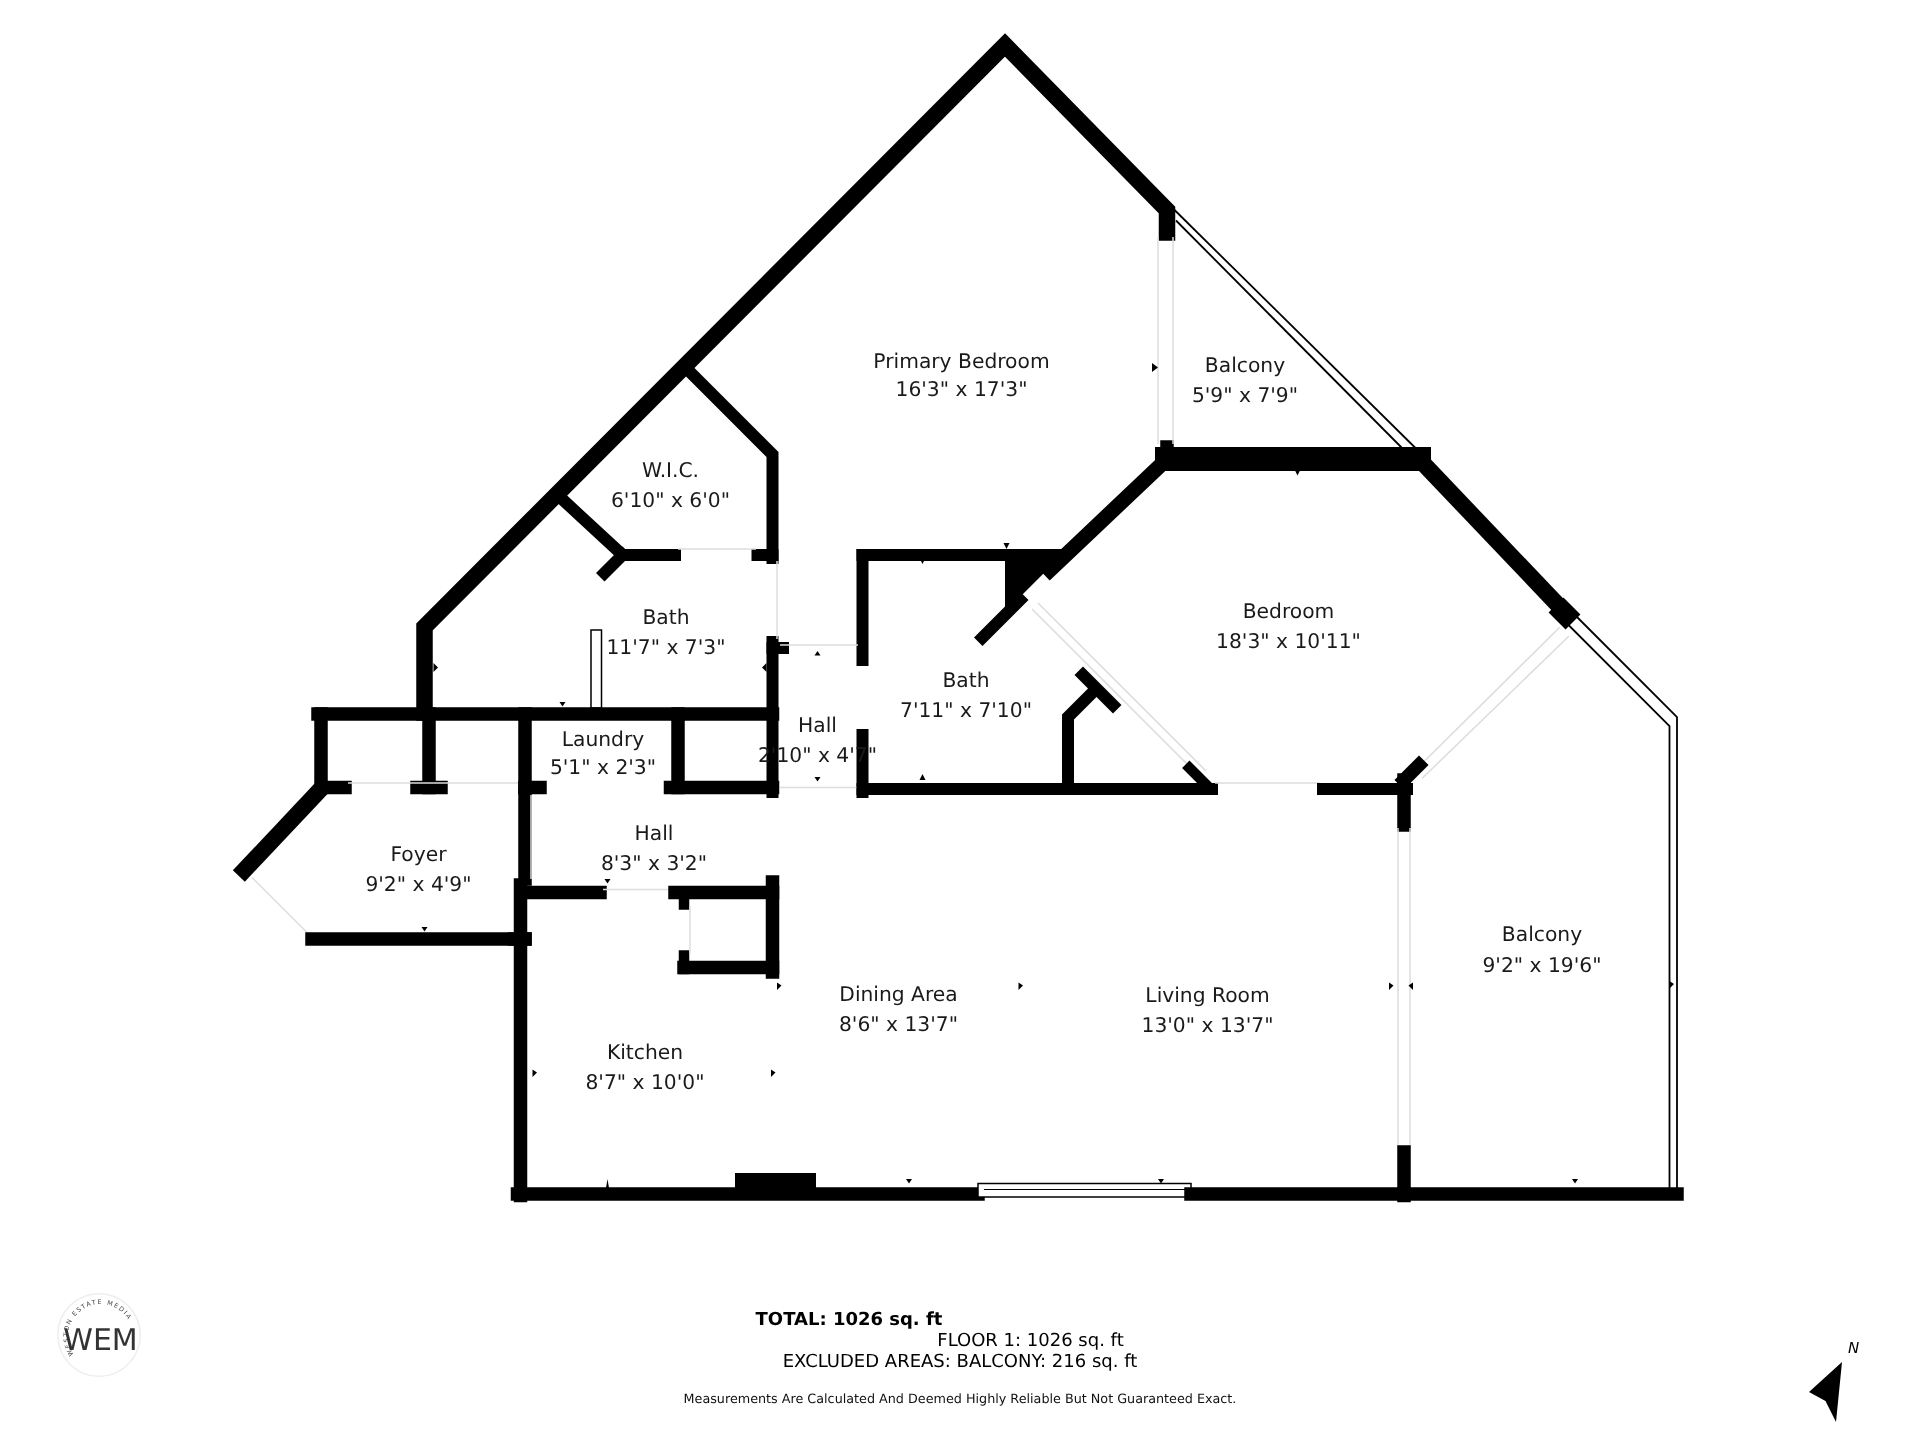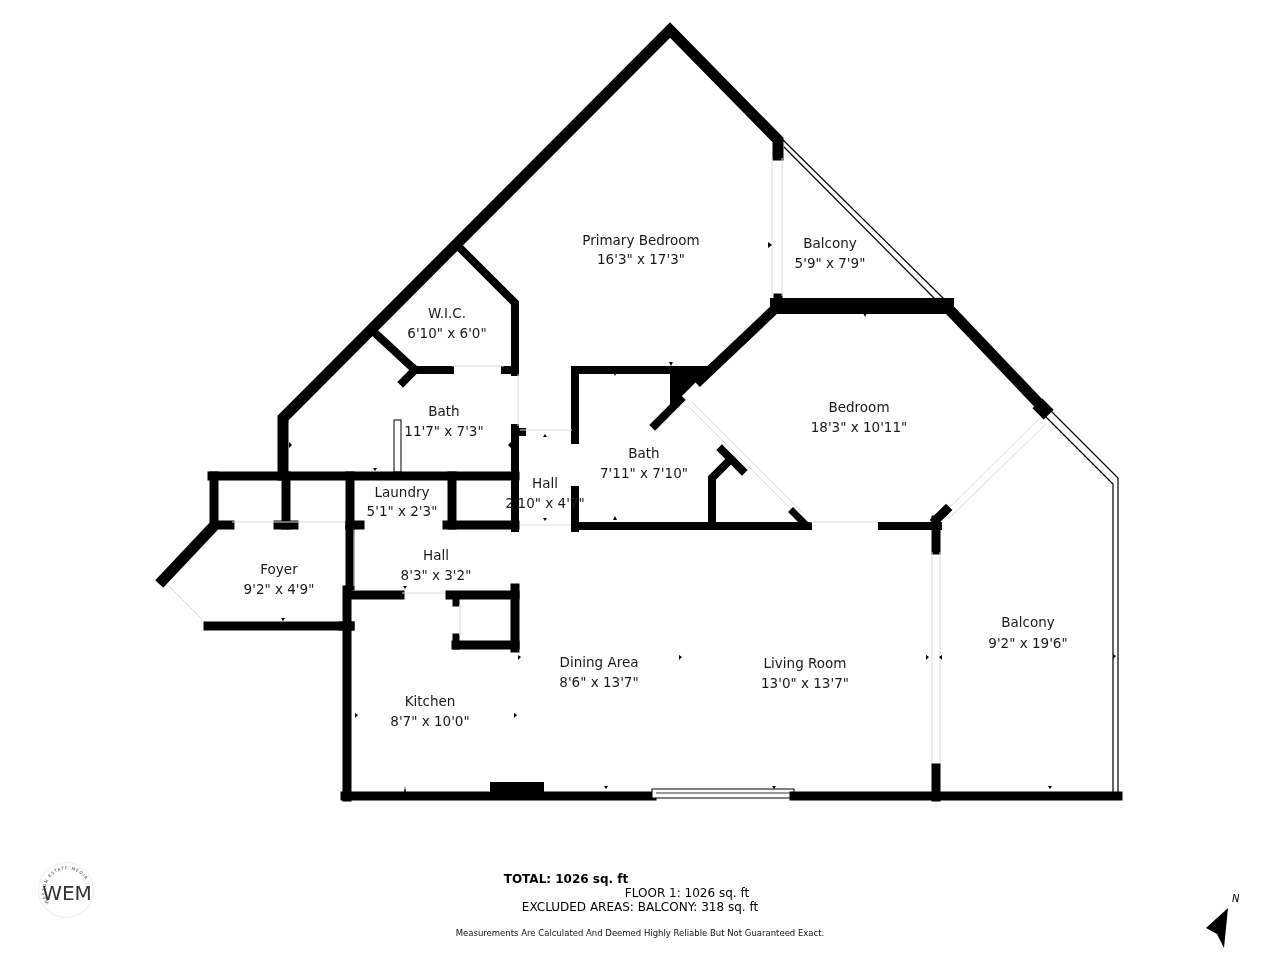--- a/index.html
+++ b/index.html
@@ -215,19 +215,19 @@
     </defs>
     <text font-size="4.2" fill="#444" letter-spacing="1" font-family="DejaVu Sans, sans-serif">
       <textPath href="#arcpath">WESTON ESTATE MEDIA</textPath>
     </text>
   </svg>
   <div id="logo-text">WEM</div>
 </div>
 
 <div id="total-line">TOTAL: 1026 sq. ft</div>
 <div id="floor-line">FLOOR 1: 1026 sq. ft</div>
-<div id="excluded-line">EXCLUDED AREAS: BALCONY: 318 sq. ft</div>
+<div id="excluded-line">EXCLUDED AREAS: BALCONY: 216 sq. ft</div>
 <div id="disclaimer">Measurements Are Calculated And Deemed Highly Reliable But Not Guaranteed Exact.</div>
 
 <svg id="compass" viewBox="0 0 50 60">
   <polygon points="8,38 30,18 26,58 19,44" fill="#000"></polygon>
   <text x="34" y="12" font-size="10" font-style="italic" fill="#000" font-family="DejaVu Sans, sans-serif">N</text>
 </svg>
 
 </body></html>

